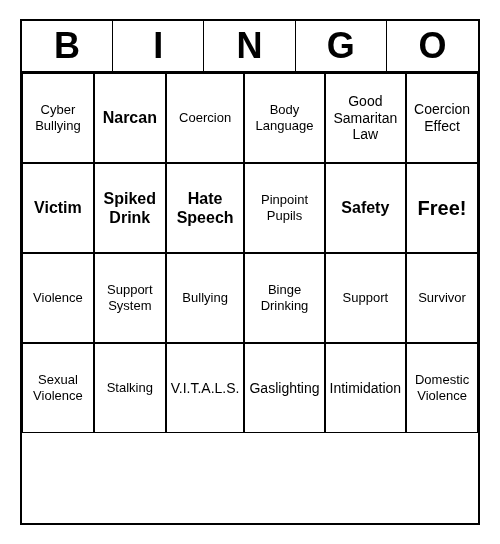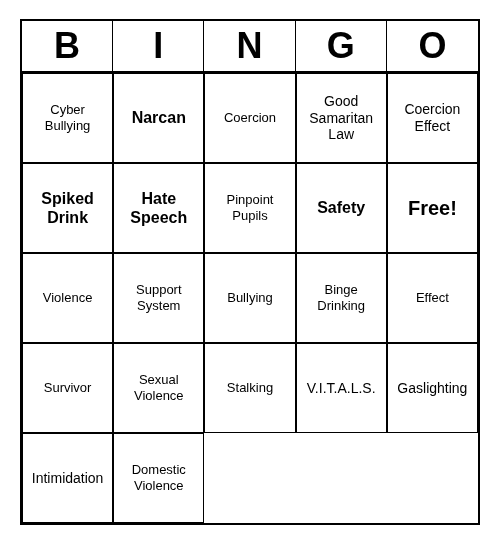--- a/index.html
+++ b/index.html
@@ -26,21 +26,21 @@
       font-size: 36px;
       font-weight: bold;
       padding: 4px 0;
       border-right: 1px solid #000;
     }
     .bingo-header-cell:last-child {
       border-right: none;
     }
     .bingo-grid {
       display: grid;
-      grid-template-columns: repeat(5, 1fr);
+      grid-template-columns: repeat(6, 1fr);
       grid-template-rows: repeat(5, 1fr);
     }
     .bingo-cell {
       border: 1px solid #000;
       display: flex;
       align-items: center;
       justify-content: center;
       text-align: center;
       padding: 4px;
       height: 90px;
@@ -67,32 +67,34 @@
   <div class="bingo-header-cell">B</div>
       <div class="bingo-header-cell">I</div>
       <div class="bingo-header-cell">N</div>
       <div class="bingo-header-cell">G</div>
       <div class="bingo-header-cell">O</div>
     </div>
   <div class="bingo-grid">
   <div class="bingo-cell">Cyber Bullying</div>
       <div class="bingo-cell bold-large">Narcan</div>
       <div class="bingo-cell">Coercion</div>
+      <div class="bingo-cell">Body Language</div>
       <div class="bingo-cell small-text">Good Samaritan Law</div>
       <div class="bingo-cell small-text">Coercion Effect</div>
+      <div class="bingo-cell bold-large">Victim</div>
       <div class="bingo-cell bold-large">Spiked Drink</div>
       <div class="bingo-cell bold-large">Hate Speech</div>
       <div class="bingo-cell">Pinpoint Pupils</div>
       <div class="bingo-cell bold-large">Safety</div>
       <div class="bingo-cell free">Free!</div>
       <div class="bingo-cell">Violence</div>
       <div class="bingo-cell">Support System</div>
       <div class="bingo-cell">Bullying</div>
       <div class="bingo-cell">Binge Drinking</div>
-      <div class="bingo-cell">Effect</div>
+      <div class="bingo-cell">Support</div>
       <div class="bingo-cell">Survivor</div>
       <div class="bingo-cell">Sexual Violence</div>
       <div class="bingo-cell">Stalking</div>
       <div class="bingo-cell small-text">V.I.T.A.L.S.</div>
       <div class="bingo-cell small-text">Gaslighting</div>
       <div class="bingo-cell small-text">Intimidation</div>
       <div class="bingo-cell">Domestic Violence</div>
     </div>
 </div>
 

